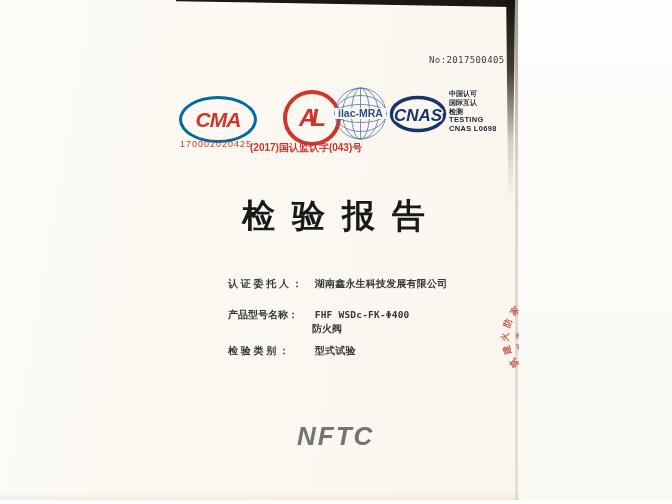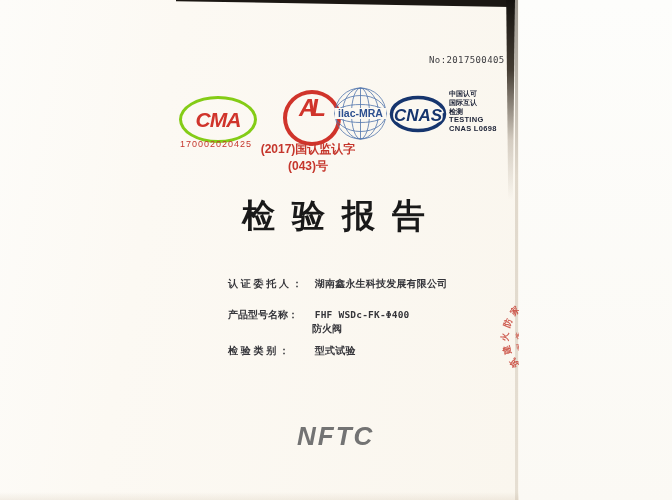--- a/index.html
+++ b/index.html
@@ -35,32 +35,32 @@
     position:absolute;left:515px;top:0;width:3px;height:504px;
     background:linear-gradient(180deg,rgba(45,37,28,.45) 0%,rgba(165,148,124,.30) 35%,rgba(165,148,124,.24) 100%);
   }
   
   .report-no{
     position:absolute;left:429px;top:55px;
     font-family:"DejaVu Sans Mono",monospace;font-size:9px;color:#3a3a3e;letter-spacing:.4px;
   }
   
   .cma{position:absolute;left:179px;top:96px;width:72px;height:41px;
-    border:3px solid #84cc16;border-radius:50%;
+    border:3px solid #0369a1;border-radius:50%;
     display:flex;align-items:center;justify-content:center;}
   .cma span{color:#d0342b;font-weight:bold;font-size:21px;letter-spacing:-1px;font-style:italic;}
   .cma-num{position:absolute;left:170px;top:139px;width:92px;text-align:center;
     font-size:9px;font-weight:normal;color:#c5362c;letter-spacing:1px;}
   
   .cal{position:absolute;left:283px;top:90px;width:50px;height:48px;
     border:4px solid #d0342b;border-radius:50%;
-    display:flex;justify-content:center;}
+    display:flex;align-items:center;justify-content:center;}
   .cal span{color:#d0342b;font-weight:bold;font-size:24px;font-style:italic;letter-spacing:-5px;padding-right:4px;}
-  .cal-cap{position:absolute;left:250px;top:141px;width:116px;text-align:center;
-    font-size:12px;font-weight:bold;color:#c5362c;}
+  .cal-cap{position:absolute;left:250px;top:141px;width:116px;
+    font-size:10px;font-weight:bold;color:#c5362c;}
   
   .ilac{position:absolute;left:334px;top:87px;width:53px;height:53px;}
   
   .cnas{position:absolute;left:389px;top:92px;width:58px;height:45px;}
   .cnas-lines{position:absolute;left:449px;top:90px;width:60px;
     font-size:7px;line-height:8.8px;font-weight:bold;color:#23293d;}
   .cnas-lines .en{font-size:7.5px;color:#1c2236;letter-spacing:.3px;}
   
   .title{
     position:absolute;left:242px;top:194px;

